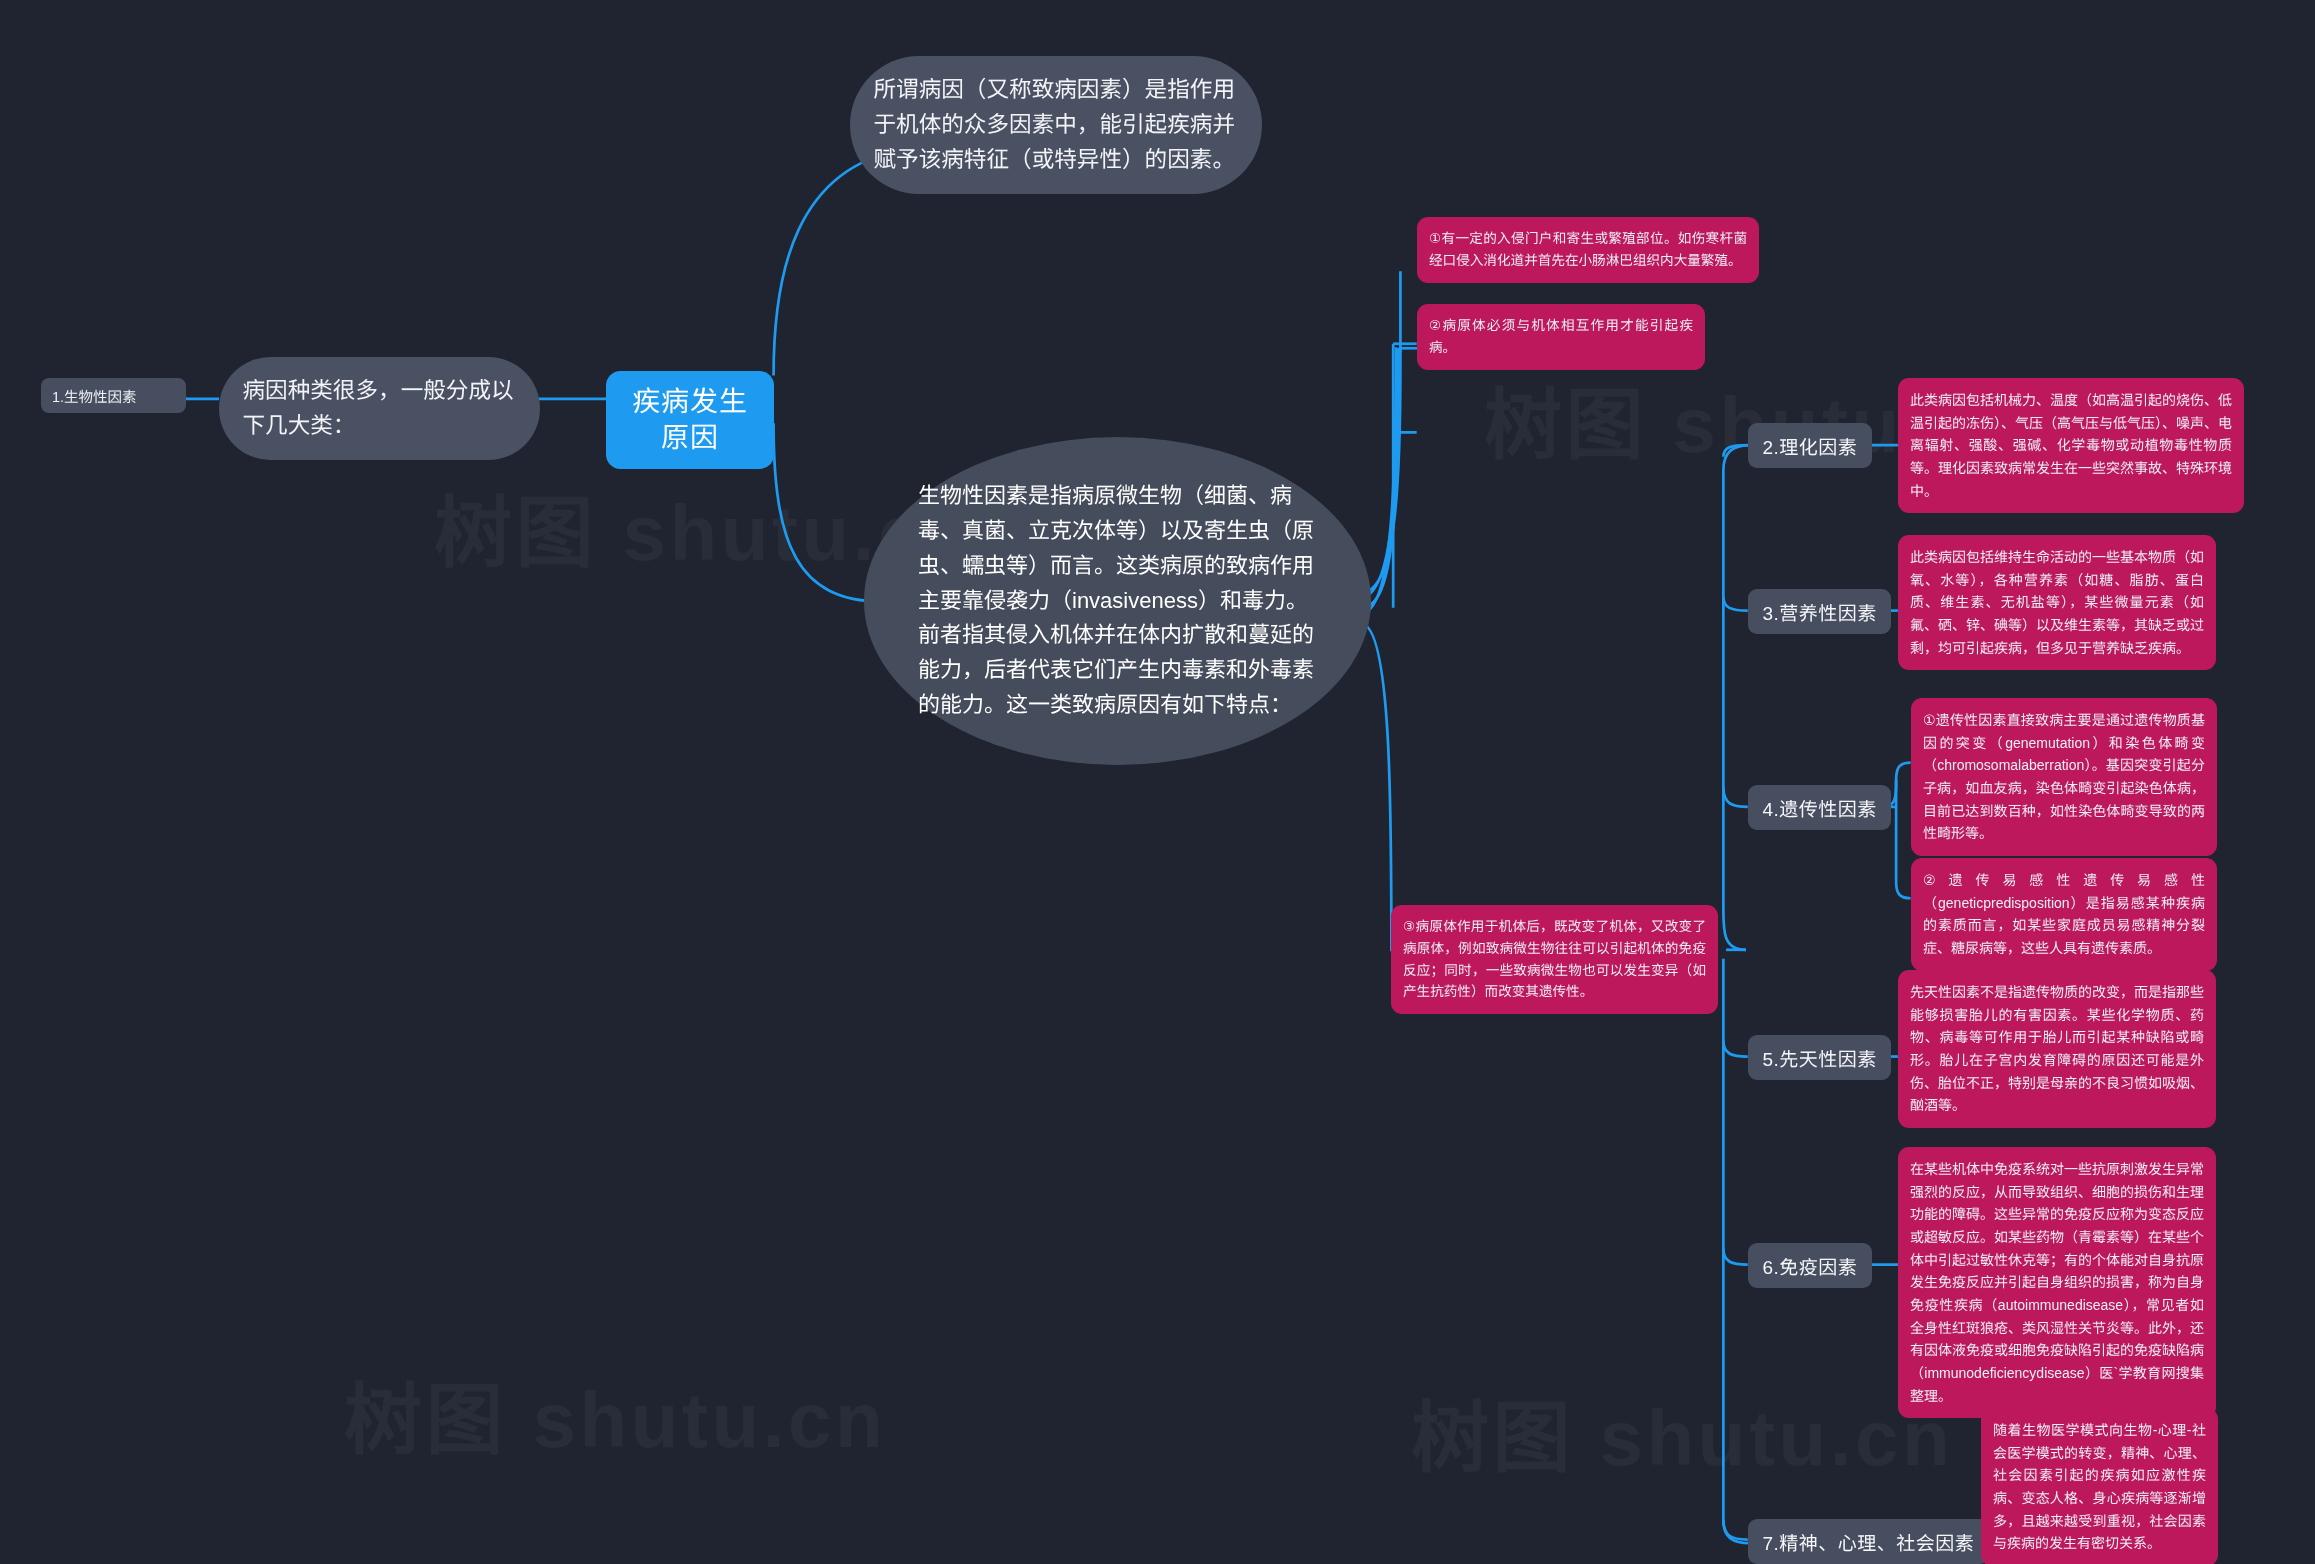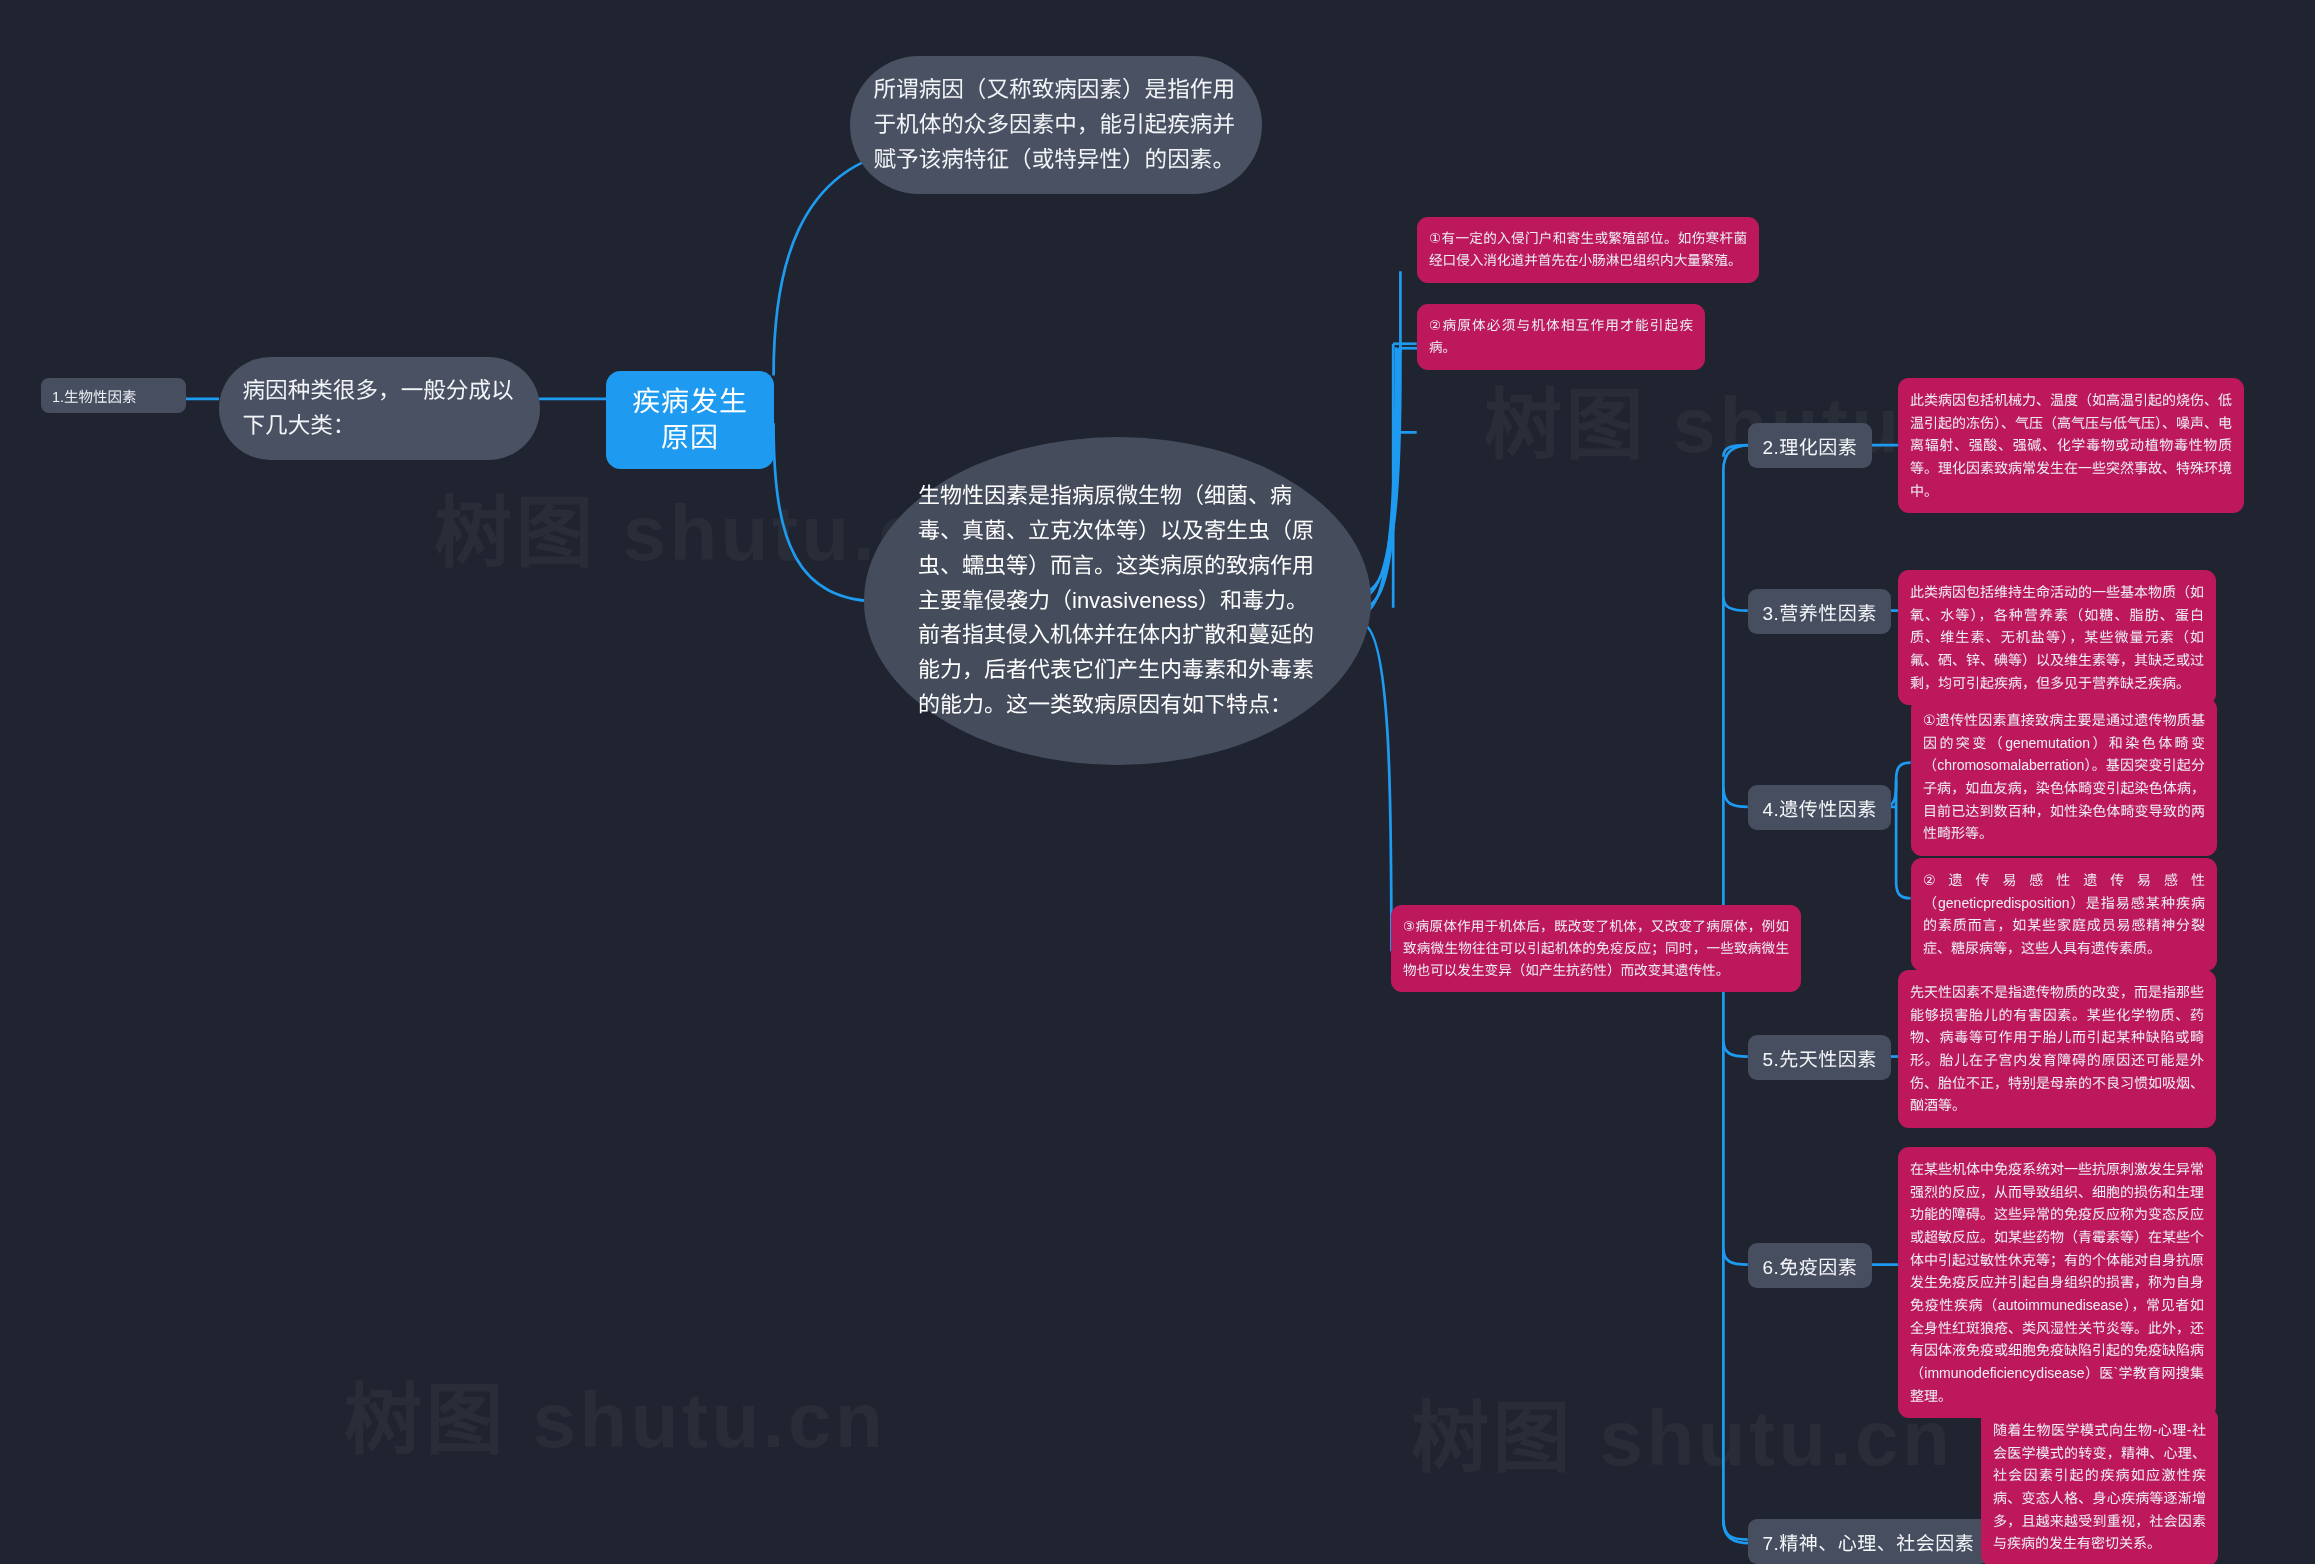--- a/index.html
+++ b/index.html
@@ -201,35 +201,35 @@
   </div>
 
   <div class="node n-detail small" style="left:1417px; top:217px; width:342px;">
     <div class="body">①有一定的入侵门户和寄生或繁殖部位。如伤寒杆菌经口侵入消化道并首先在小肠淋巴组织内大量繁殖。</div>
   </div>
 
   <div class="node n-detail small" style="left:1417px; top:304px; width:288px;">
     <div class="body">②病原体必须与机体相互作用才能引起疾病。</div>
   </div>
 
-  <div class="node n-detail small" style="left:1391px; top:905px; width:410px;">
+  <div class="node n-detail small" style="left:1391px; top:905px; width:327px;">
     <div class="body">③病原体作用于机体后，既改变了机体，又改变了病原体，例如致病微生物往往可以引起机体的免疫反应；同时，一些致病微生物也可以发生变异（如产生抗药性）而改变其遗传性。</div>
   </div>
 
   <div class="node n-chip" style="left:1748px; top:423px;">
     <div class="body">2.理化因素</div>
   </div>
   <div class="node n-detail" style="left:1898px; top:378px; width:346px;">
     <div class="body">此类病因包括机械力、温度（如高温引起的烧伤、低温引起的冻伤）、气压（高气压与低气压）、噪声、电离辐射、强酸、强碱、化学毒物或动植物毒性物质等。理化因素致病常发生在一些突然事故、特殊环境中。</div>
   </div>
 
   <div class="node n-chip" style="left:1748px; top:589px;">
     <div class="body">3.营养性因素</div>
   </div>
-  <div class="node n-detail" style="left:1898px; top:535px; width:318px;margin-top:35px;">
+  <div class="node n-detail" style="left:1898px; top:535px; width:318px;">
     <div class="body">此类病因包括维持生命活动的一些基本物质（如氧、水等），各种营养素（如糖、脂肪、蛋白质、维生素、无机盐等），某些微量元素（如氟、硒、锌、碘等）以及维生素等，其缺乏或过剩，均可引起疾病，但多见于营养缺乏疾病。</div>
   </div>
 
   <div class="node n-chip" style="left:1748px; top:785px;">
     <div class="body">4.遗传性因素</div>
   </div>
   <div class="node n-detail" style="left:1911px; top:698px; width:306px;">
     <div class="body">①遗传性因素直接致病主要是通过遗传物质基因的突变（genemutation）和染色体畸变（chromosomalaberration）。基因突变引起分子病，如血友病，染色体畸变引起染色体病，目前已达到数百种，如性染色体畸变导致的两性畸形等。</div>
   </div>
   <div class="node n-detail" style="left:1911px; top:858px; width:306px;">

